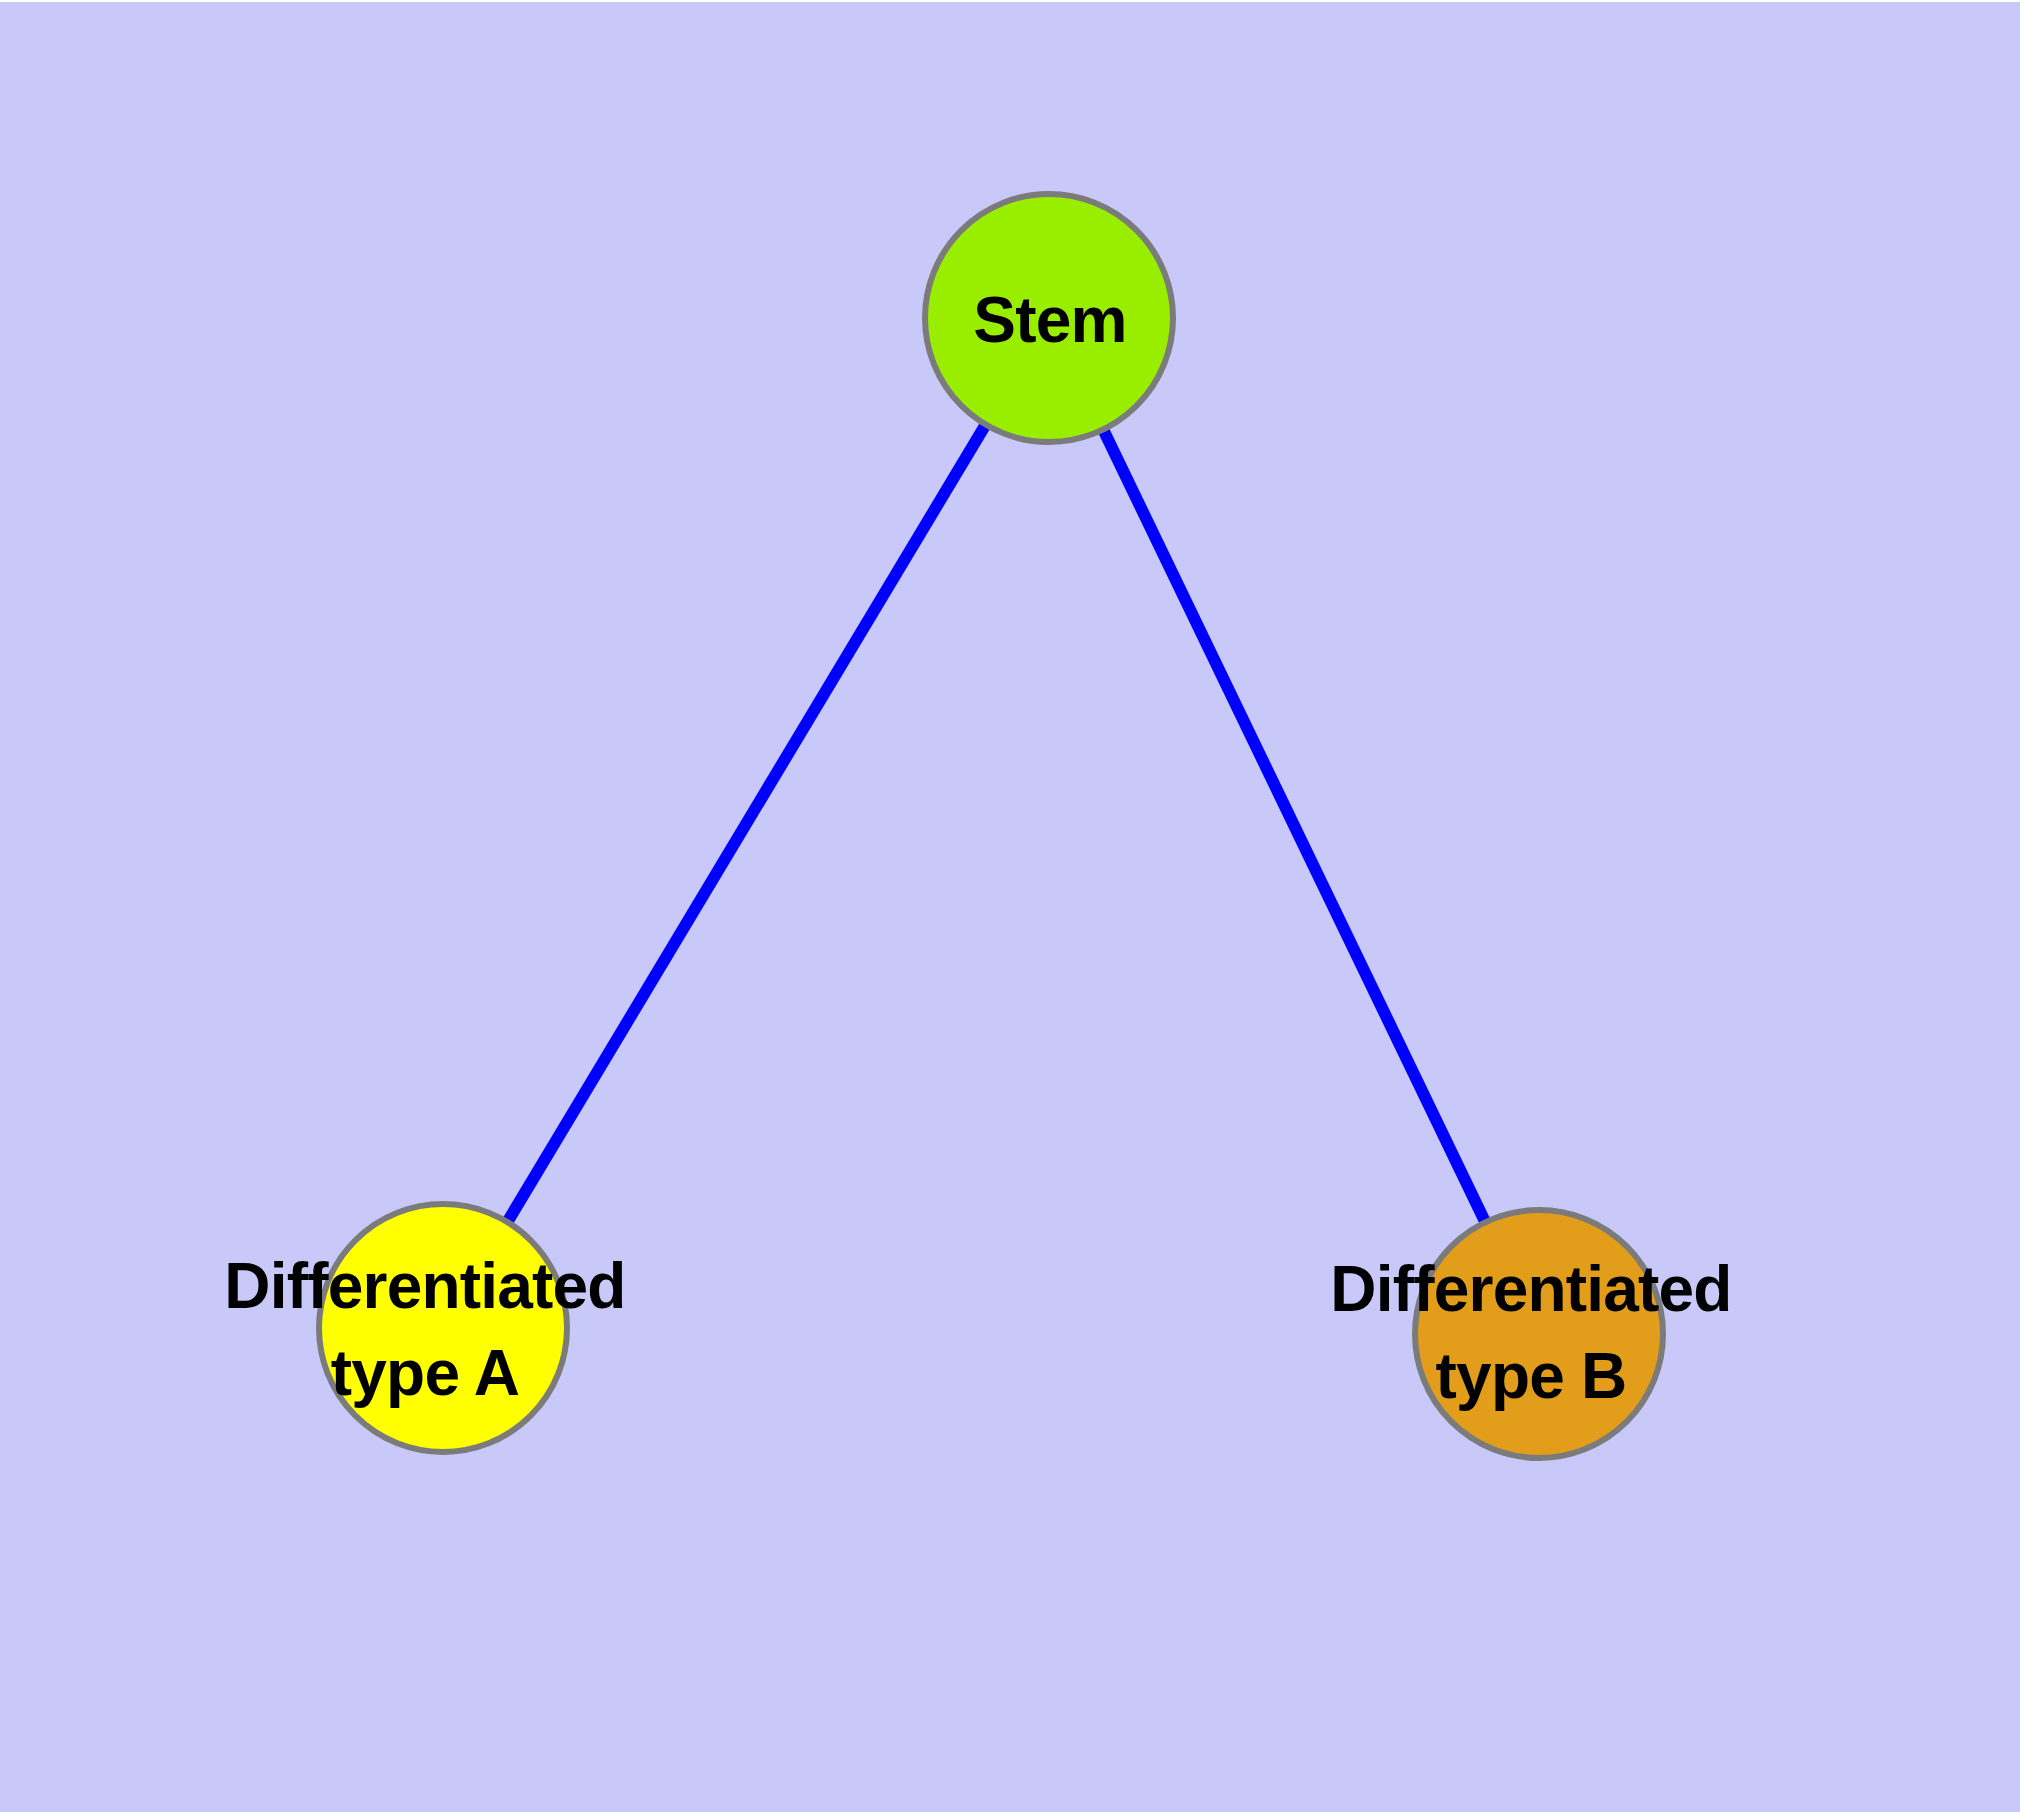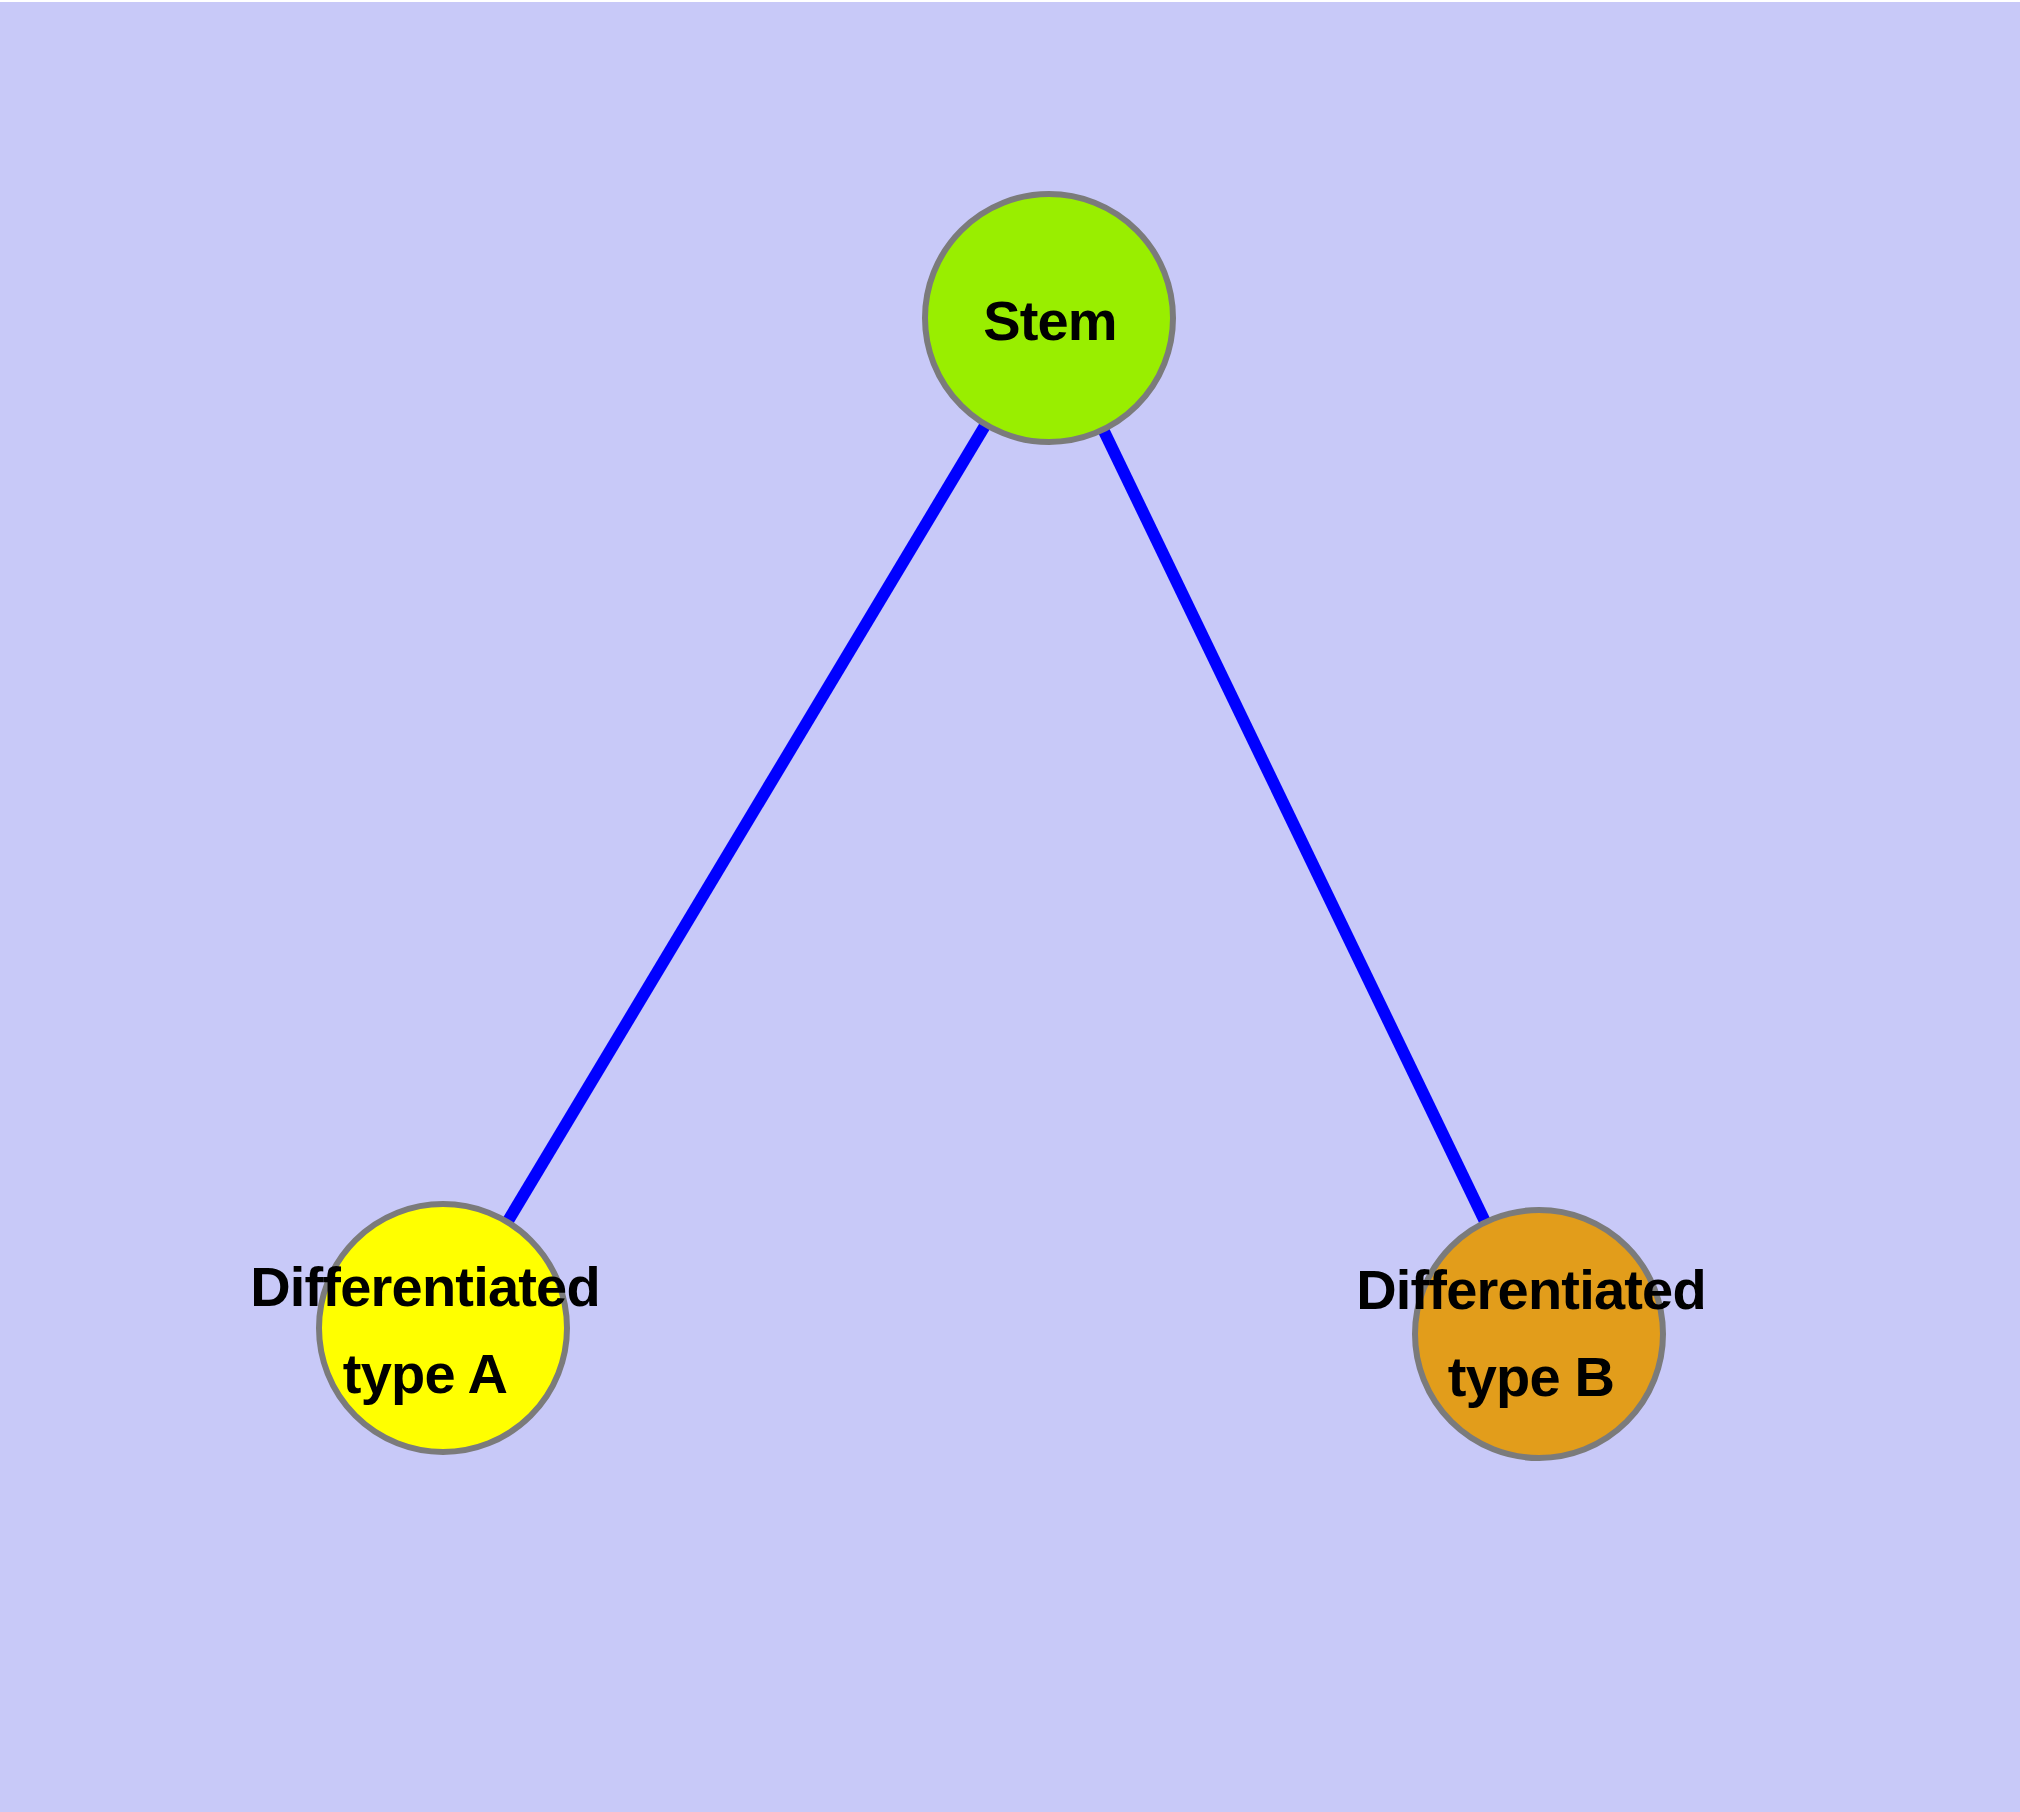--- a/index.html
+++ b/index.html
@@ -36,21 +36,21 @@
   }
   #node-stem   { left: 922px; top: 189px;  background: #99ee00; }
   #node-type-a { left: 316px;  top: 1199px; background: #ffff00; }
   #node-type-b { left: 1412px; top: 1205px; background: #e29d1b; }
   .node-label {
     position: absolute;
     transform: translate(-50%, -50%);
     z-index: 3;
     color: #000000;
     font-weight: bold;
-    font-size: 56px;
+    font-size: 64px;
     line-height: 87px;
     text-align: center;
     white-space: pre-line;
     letter-spacing: -0.8px;
   }
   #label-stem   { left: 1050px; top: 318px; }
   #label-type-a { left: 425px;  top: 1328px; }
   #label-type-b { left: 1531px; top: 1331px; }
 </style>
 </head>

